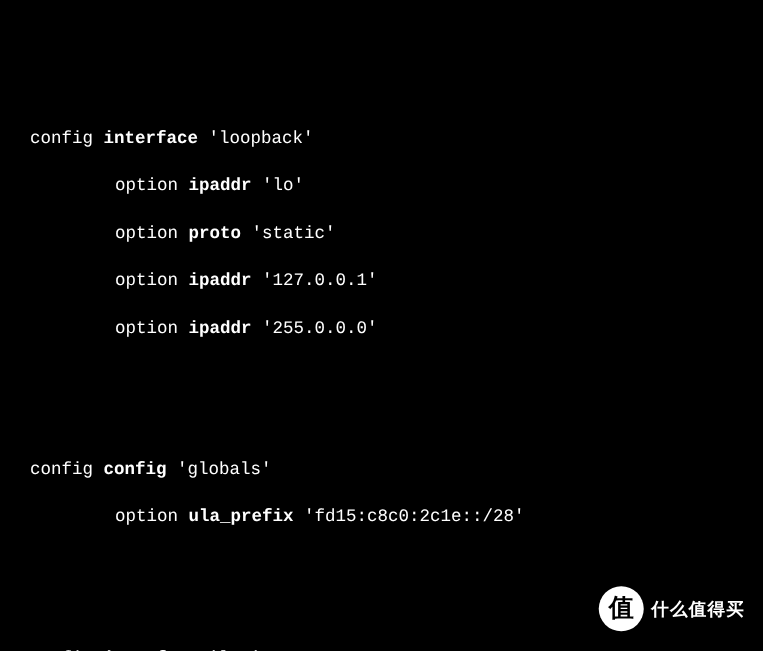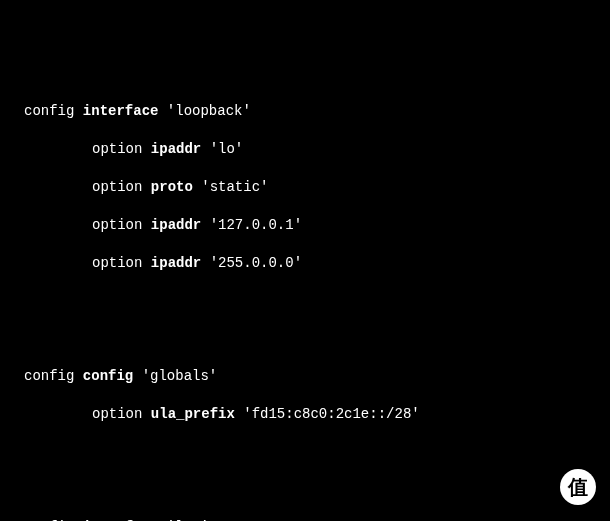--- a/index.html
+++ b/index.html
@@ -87,16 +87,17 @@
 
 
 
 
 
 
 
 
 <div class="watermark">
   <div class="wm-circle">值</div>
+  <div class="wm-text">什么值得买</div>
 </div>
 
 
 
 
 </body></html>

